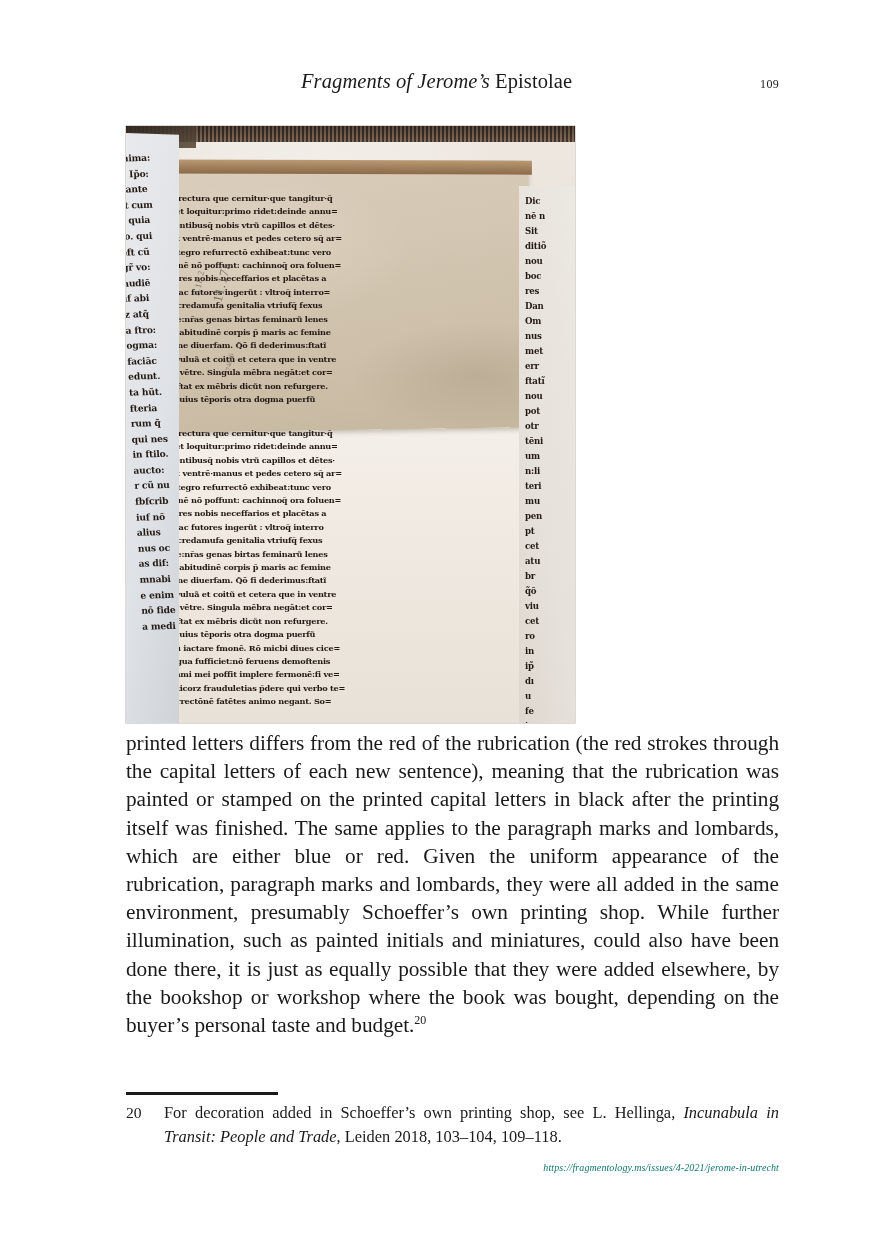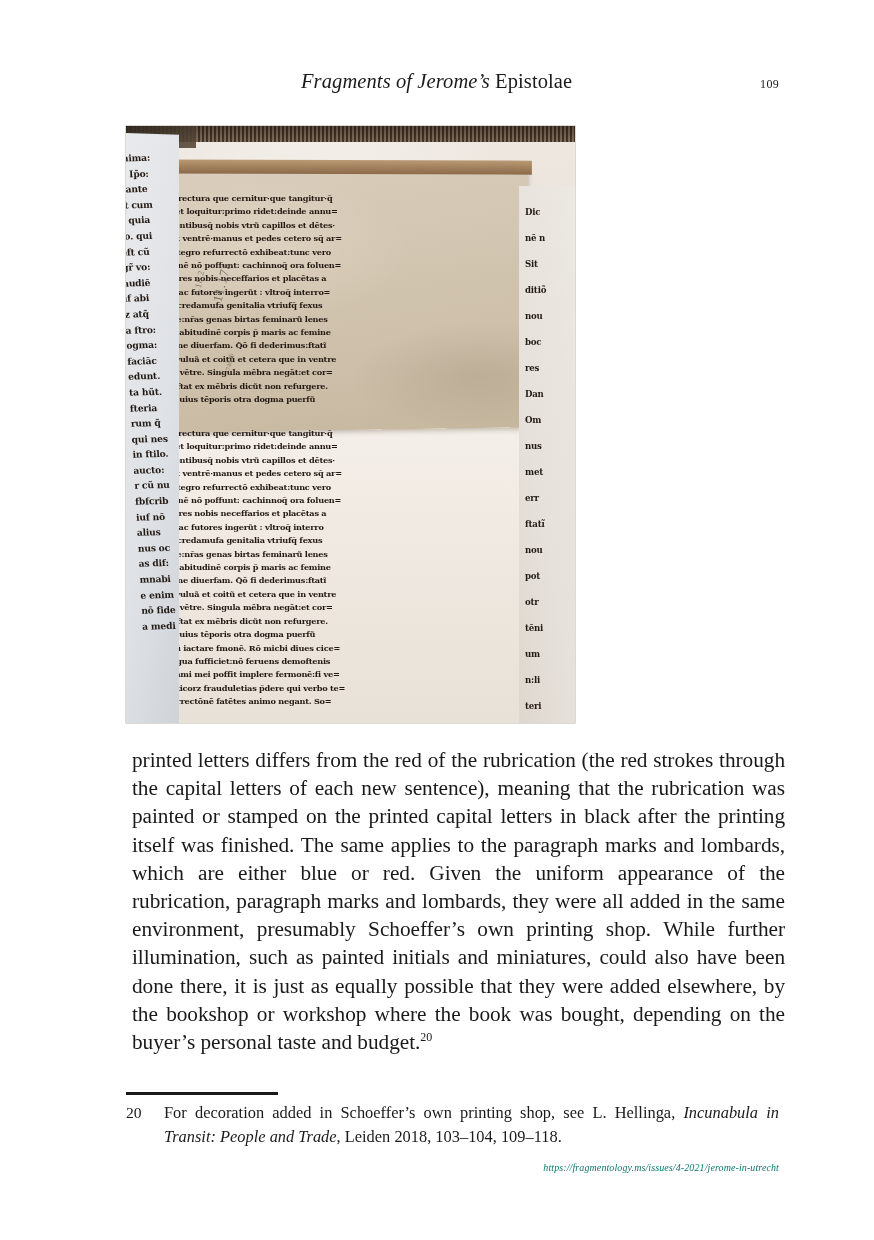--- a/index.html
+++ b/index.html
@@ -167,21 +167,21 @@
     letter-spacing: -0.25px;
     color: #241a14;
     white-space: nowrap;
     overflow: hidden;
   }
   .gcol .gline {
     font-size: 9.2px;
     line-height: 15.6px;
     letter-spacing: -0.2px;
   }
-  .gcol-r .gline { font-size: 8.6px; line-height: 15.0px; margin-top: 11px; }
+  .gcol-r .gline { font-size: 8.6px; line-height: 15.0px; }
   .gtext {
     position: absolute;
     left: 14px;
     width: 330px;
   }
   .pilcrow-blue {
     color: #1c3c86;
     font-weight: 700;
   }
 
@@ -231,31 +231,30 @@
     text-align: justify;
     text-justify: inter-word;
     letter-spacing: -0.05px;
     color: #111111;
     hyphens: manual;
   }
 
   
   .body-text {
     position: absolute;
-    left: 132px;
+    left: 126px;
     top: 729px;
     width: 653px;
     font-size: 21.3px;
     line-height: 28.2px;
     text-align: justify;
     text-justify: inter-word;
     color: #1a1a1a;
     letter-spacing: -0.05px;
     hyphens: none;
-    margin-top: 17px;
   }
   .body-text sup {
     font-size: 12px;
     vertical-align: super;
     line-height: 0;
   }
 
   
   .footnote-rule {
     position: absolute;

